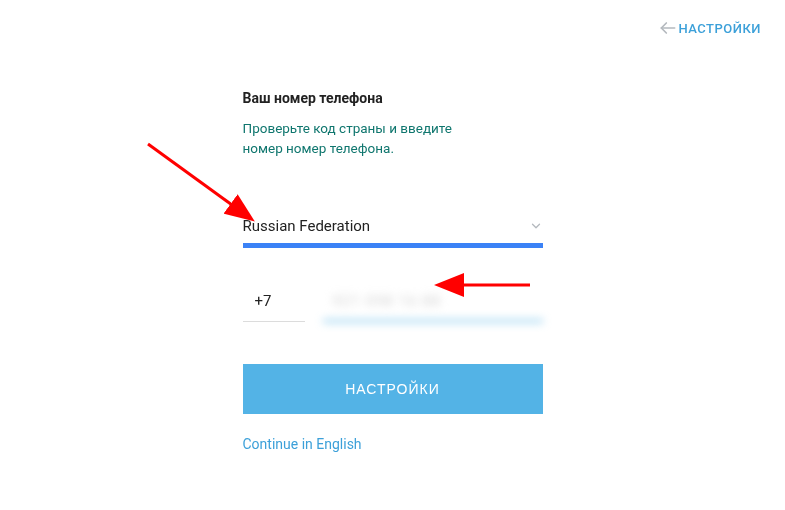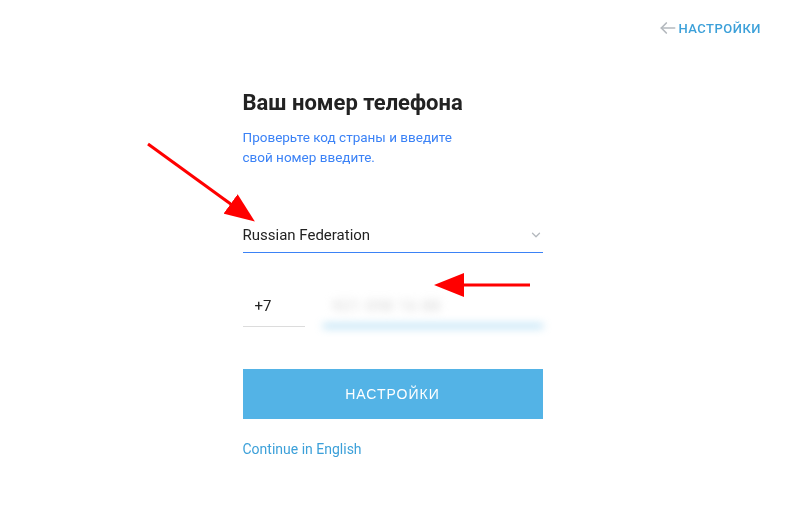--- a/index.html
+++ b/index.html
@@ -31,32 +31,32 @@
       font-weight: 500;
       letter-spacing: 0.5px;
       cursor: pointer;
     }
     .content {
       width: 300px;
       margin: 52px auto 0 auto;
     }
     .title {
       color: #222;
-      font-size: 22px;
+      font-size: 14px;
       font-weight: 700;
       margin-bottom: 12px;
     }
     .subtitle {
-      color: #3b82f6;
+      color: #0f766e;
       font-size: 13.5px;
       line-height: 1.5;
     }
     .country-row {
       margin-top: 52px;
-      border-bottom: 1px solid #3b82f6;
+      border-bottom: 5px solid #3b82f6;
       padding: 6px 0 8px 0;
       display: flex;
       justify-content: space-between;
       align-items: center;
       cursor: pointer;
     }
     .country-name {
       color: #222;
       font-size: 15px;
     }
@@ -119,21 +119,21 @@
       <polyline points="10 18 4 12 10 6"></polyline>
     </svg>
   </div>
   <div class="settings-link">НАСТРОЙКИ</div>
 </div>
 
 <div class="content">
   <div class="title">Ваш номер телефона</div>
   <div class="subtitle">
     <span>Проверьте код страны и введите</span><br>
-    <span>свой номер введите.</span>
+    <span>номер номер телефона.</span>
   </div>
 
   <div class="country-row">
     <span class="country-name">Russian Federation</span>
     <svg class="chevron" viewBox="0 0 24 24" fill="none" stroke="#b4b9be" stroke-width="2.2" stroke-linecap="round" stroke-linejoin="round">
       <polyline points="6 9 12 15 18 9"></polyline>
     </svg>
   </div>
 
   <div class="phone-row">

